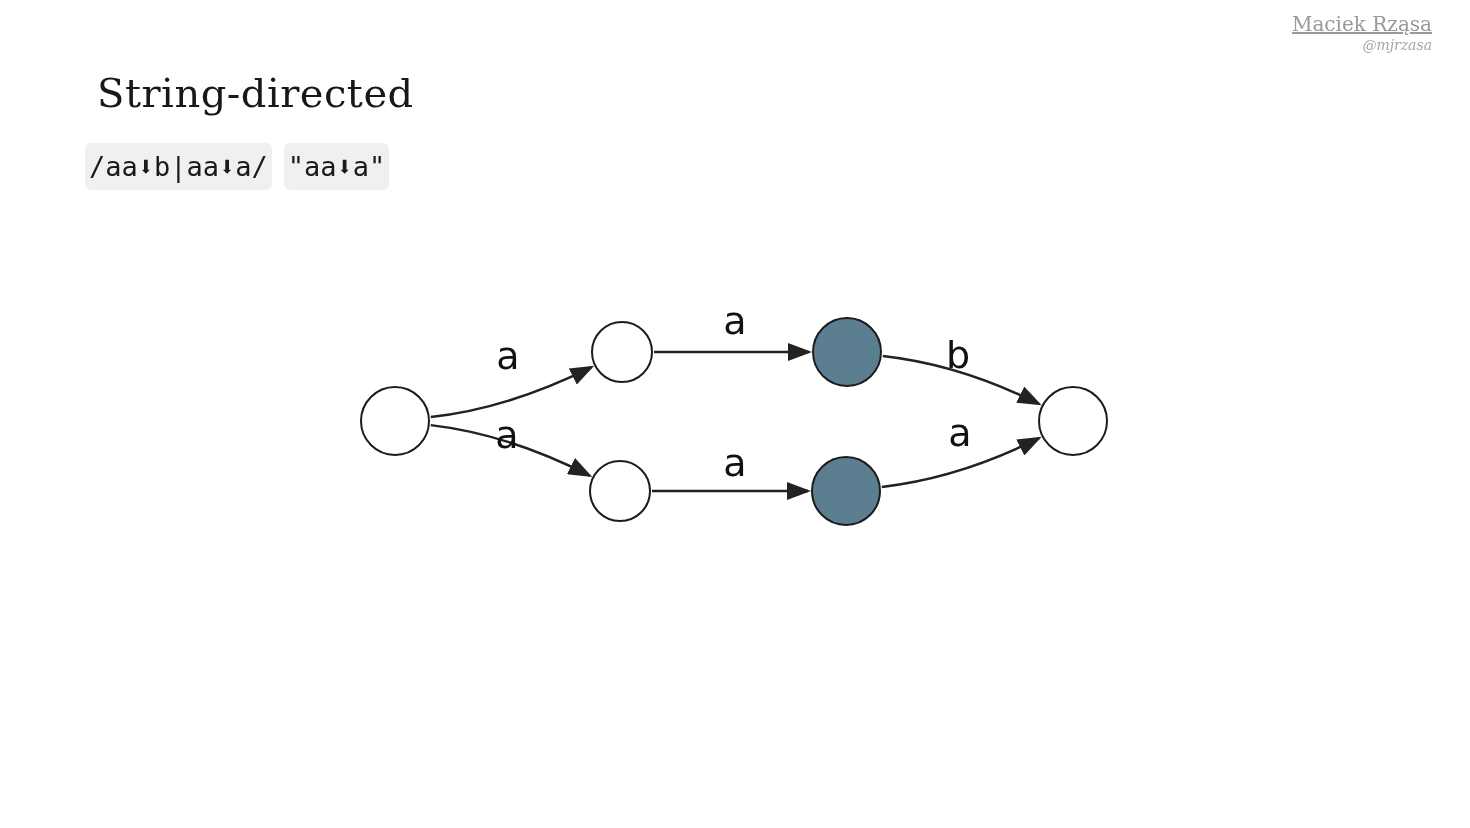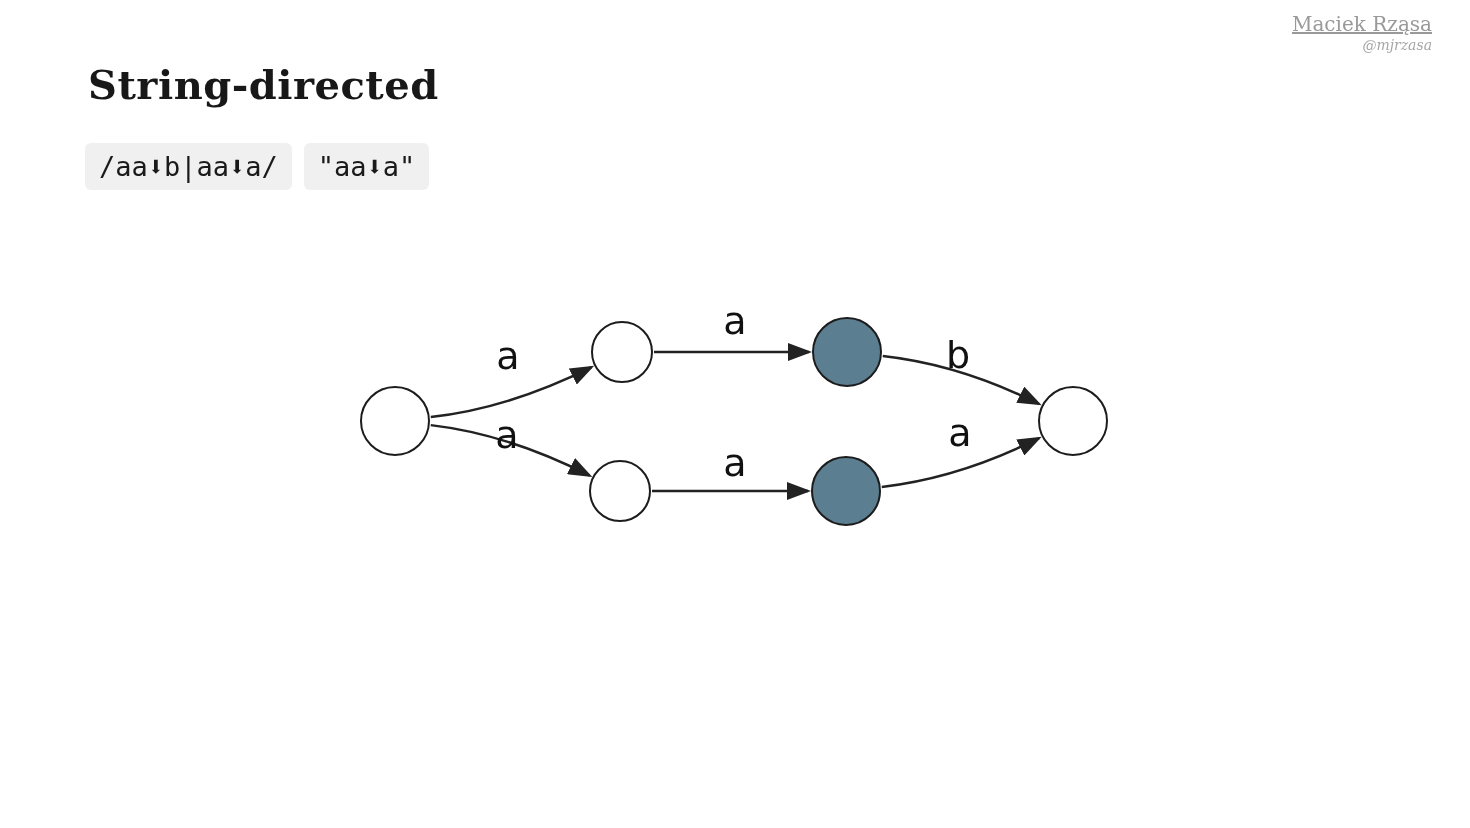--- a/index.html
+++ b/index.html
@@ -32,39 +32,39 @@
   }
   .attr-handle {
     font-size: 14px;
     color: #a6a6a6;
     font-style: italic;
   }
   .title {
     position: absolute;
     left: 85px;
     top: 58px;
-    margin: 3px;
+    margin: 12px;
     font-family: "DejaVu Serif", "Liberation Serif", serif;
-    font-weight: 700;
+    font-weight: 400;
     font-size: 40px;
     color: #181818;
     letter-spacing: 0.5px;
   }
   .badges {
     position: absolute;
     left: 85px;
     top: 143px;
     display: flex;
     gap: 12px;
   }
   .badge {
     display: inline-block;
     background: #f0f0f0;
     border-radius: 6px;
-    padding: 8px 14px;
+    padding: 8px 4px;
     font-family: "DejaVu Sans Mono", "Liberation Mono", monospace;
     font-size: 27px;
     color: #1a1a1a;
     white-space: pre;
   }
   #diagram {
     position: absolute;
     left: 0;
     top: 0;
     width: 1470px;

